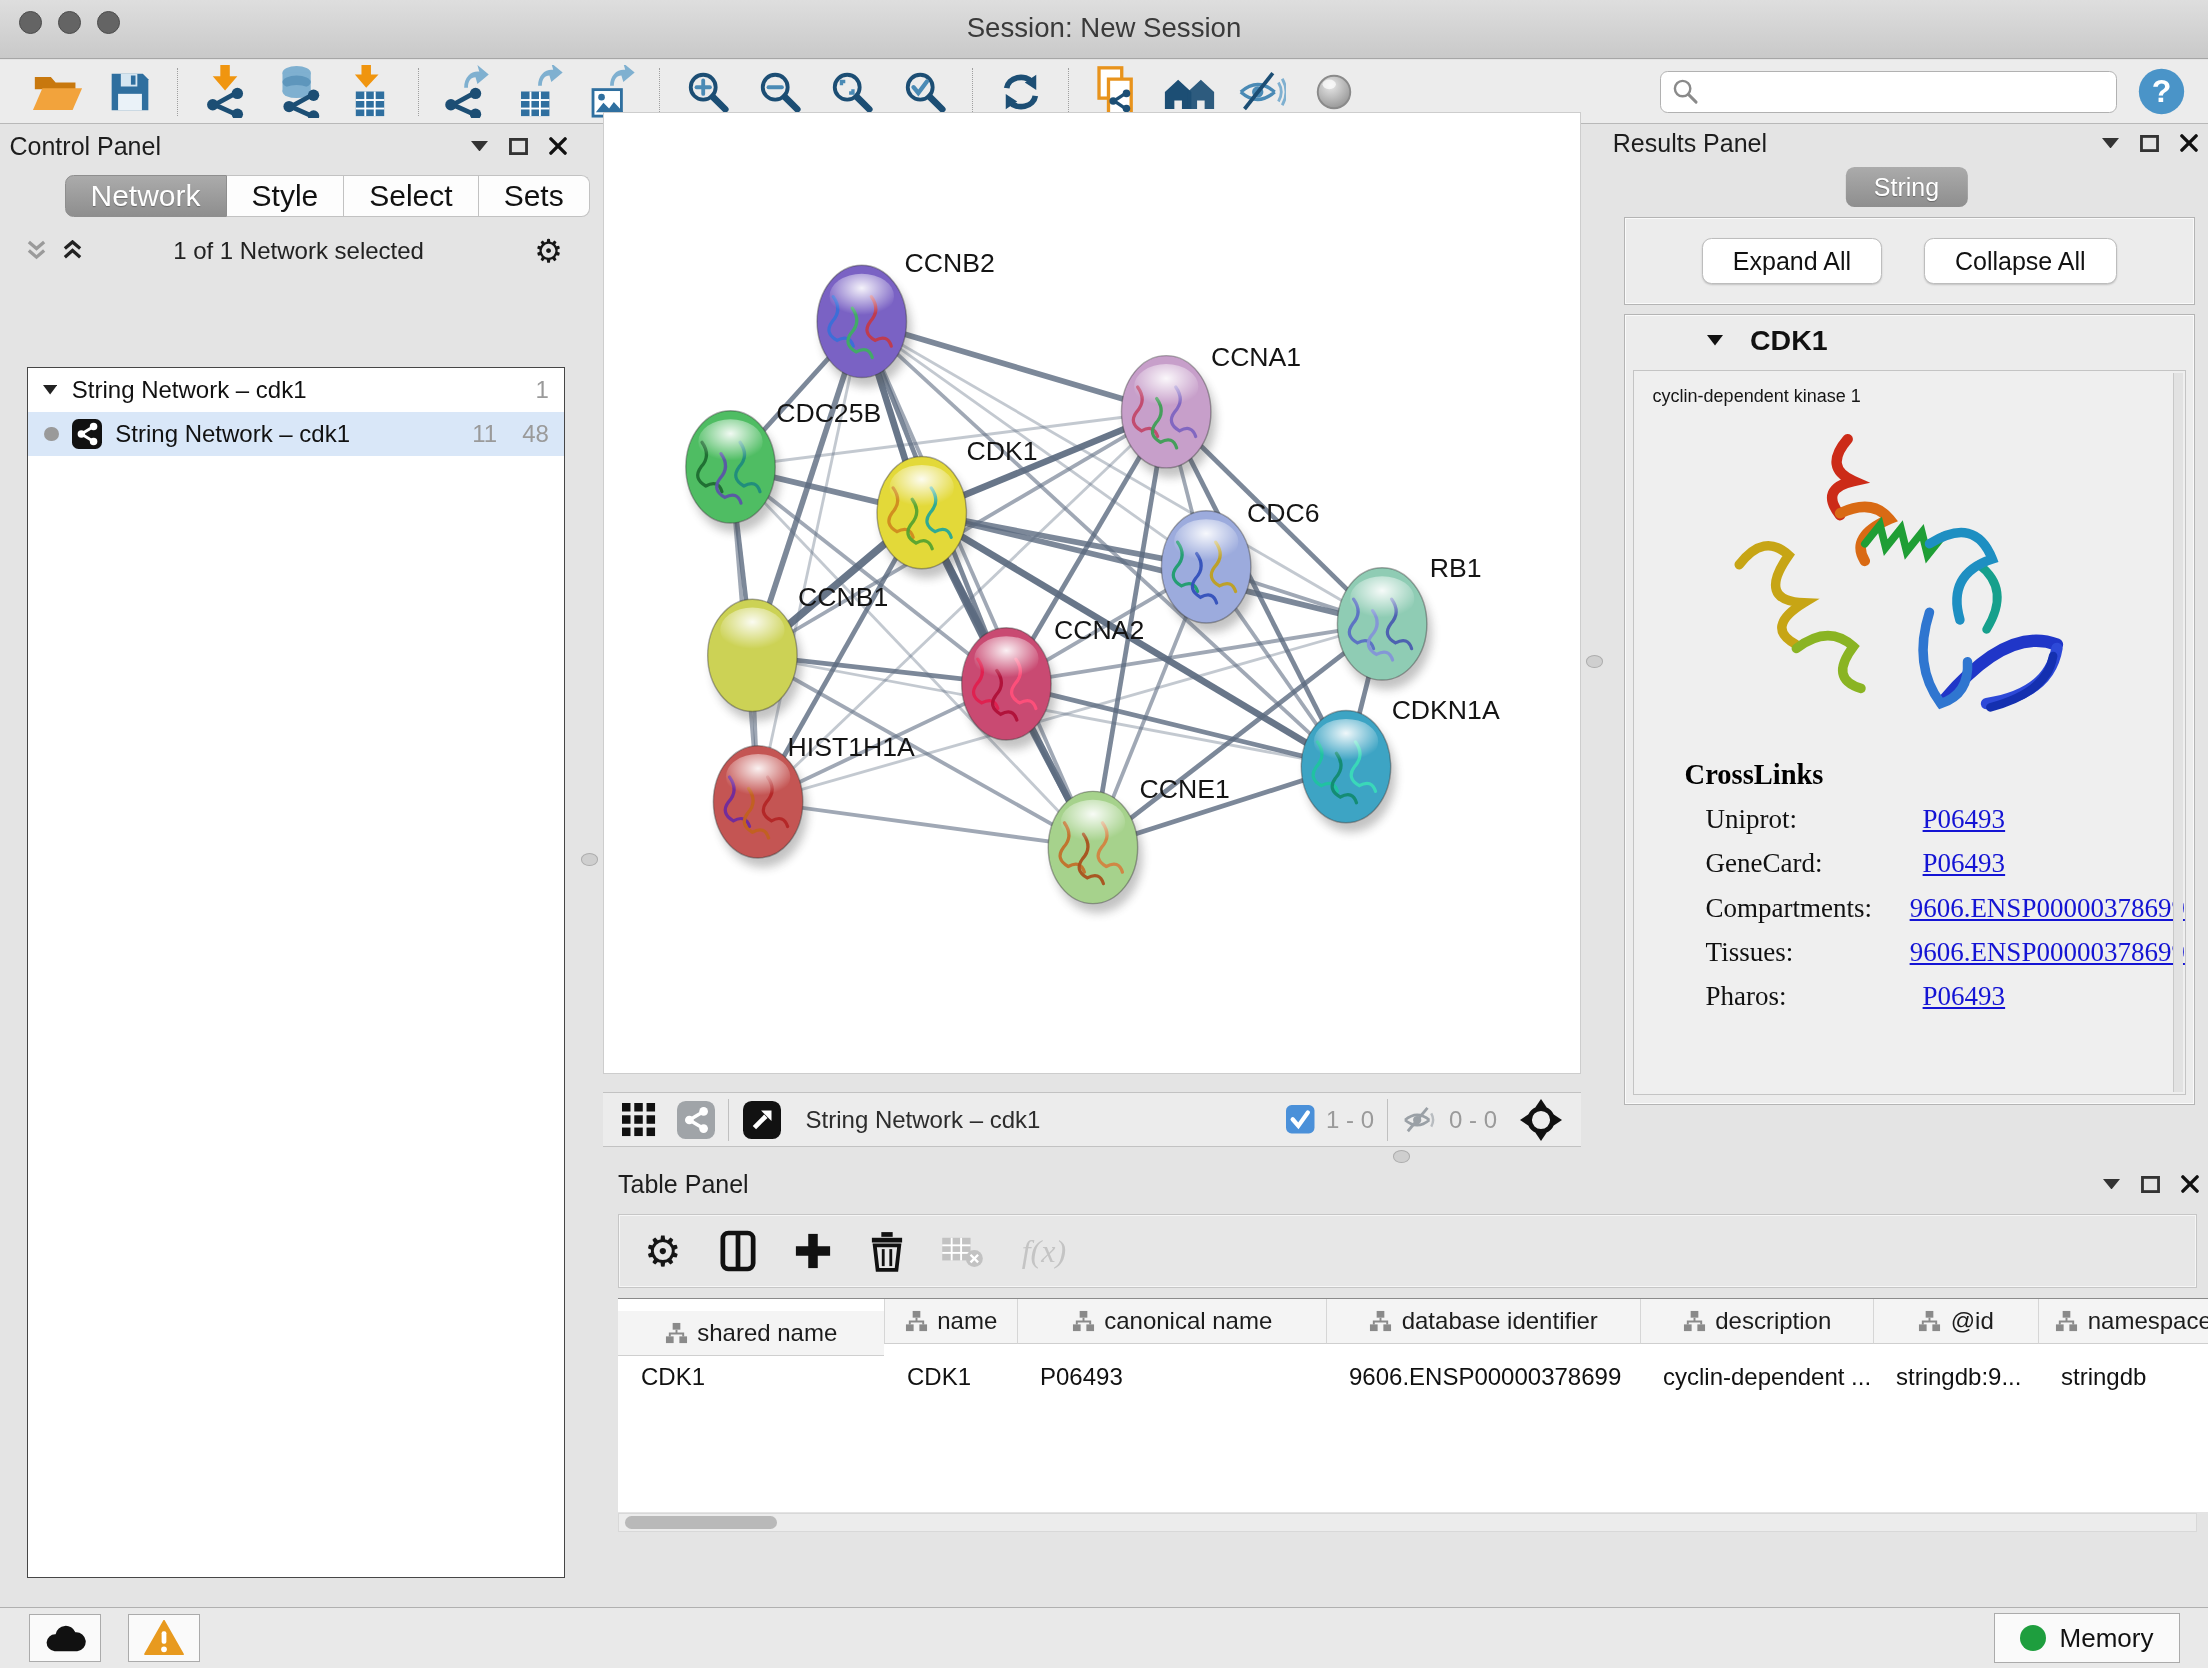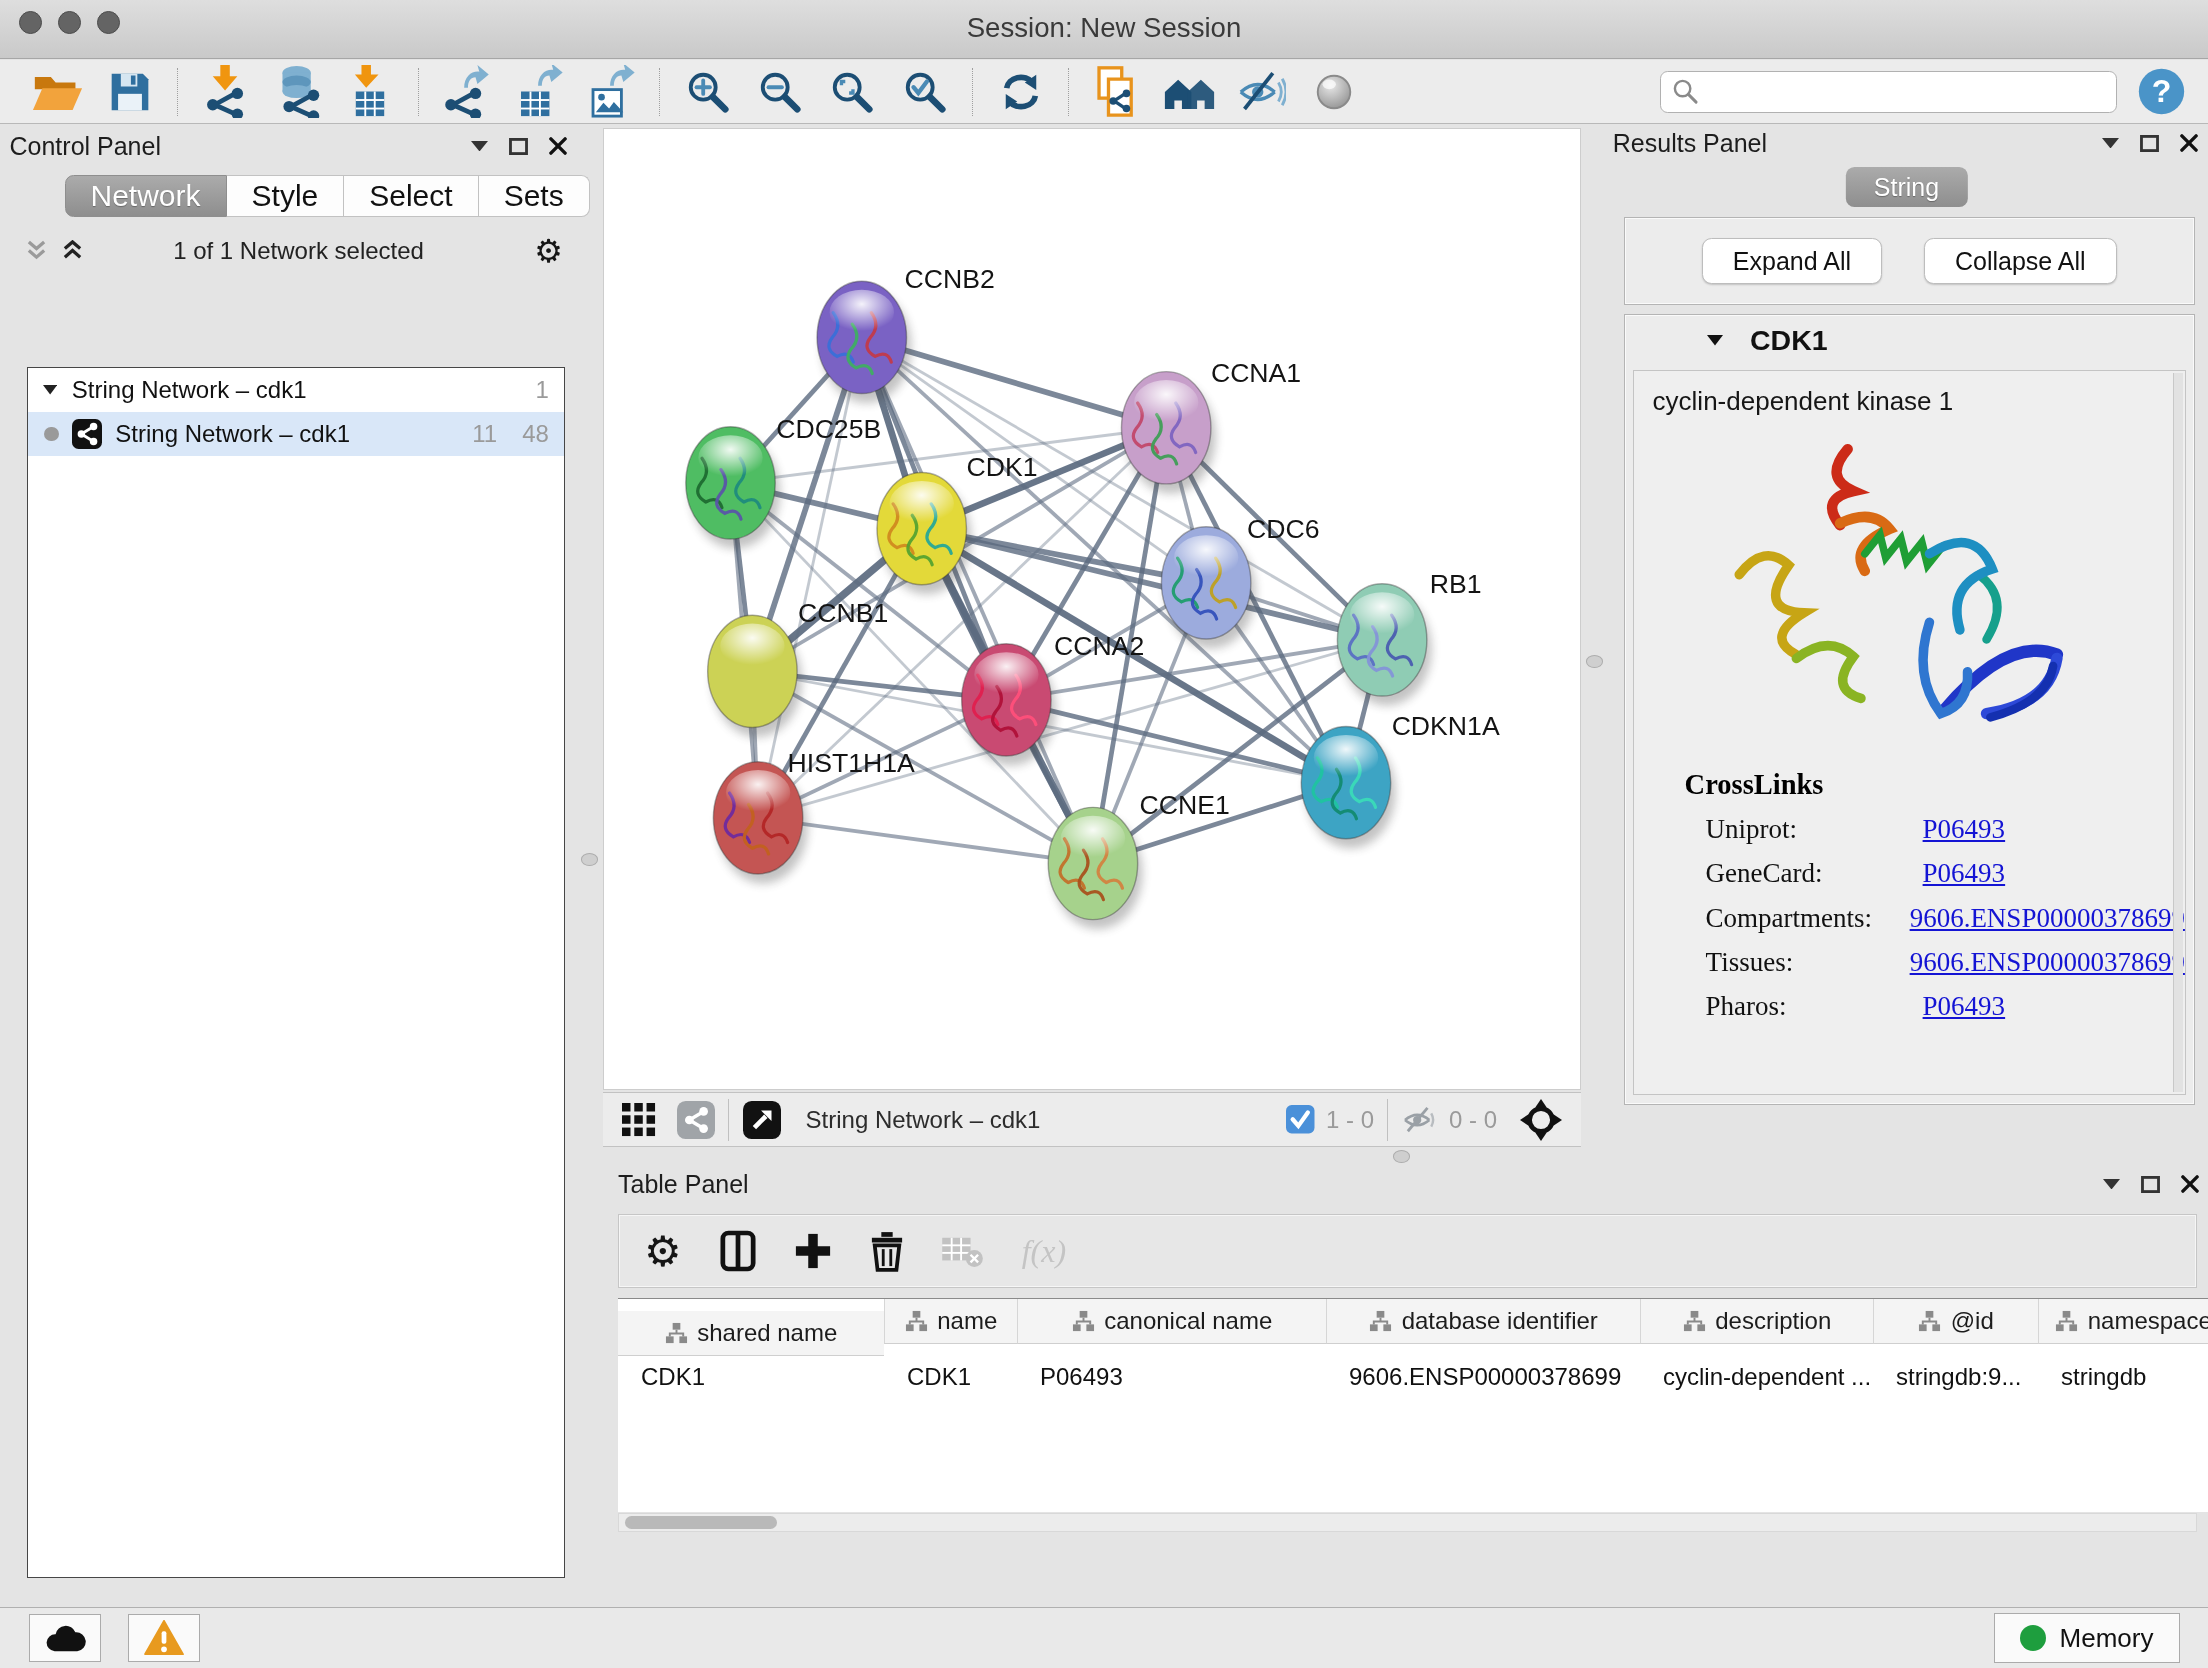--- a/index.html
+++ b/index.html
@@ -36,21 +36,21 @@
   .tab.sel{background:linear-gradient(#ababab,#8e8e8e);color:#fff;border-color:#8e8e8e;
     text-shadow:0 1px 1px rgba(0,0,0,.3);}
   .sel-bar{display:flex;align-items:center;margin:15px 9.5px 0 15px;font-size:24px;color:#222;}
   .sel-bar .txt{flex:1;text-align:center;}
   .tree{position:absolute;left:17px;right:7.6px;top:240px;bottom:19px;background:#fff;border:1.9px solid #464646;}
   .trow{height:44px;display:flex;align-items:center;font-size:24px;color:#111;padding:0 15px;}
   .trow.sel{background:#d9e7f8;}
   .tcount{color:#9a9a9a;margin-left:25px;}
   .tgrow{flex:1;}
   
-  .network-area{position:absolute;left:603px;top:128px;width:978px;height:962px;background:#fff;
+  .network-area{position:absolute;left:603px;top:112px;width:978px;height:962px;background:#fff;
     border:1px solid #cdcdcd;box-sizing:border-box;}
   .net-status{position:absolute;left:603px;top:1092px;width:978px;height:55px;background:#ececec;
     border-top:1px solid #c2c2c2;border-bottom:1px solid #c2c2c2;display:flex;align-items:center;
     padding:0 11.4px;box-sizing:border-box;font-size:24px;color:#2c2c2c;}
   .ns-div{border-left:1px solid #c0c0c0;height:42px;margin:0 13.3px;}
   .gray-num{color:#9a9a9a;}
   .split-dot{position:absolute;width:15px;height:10.5px;border-radius:50%;background:#cfcfcf;border:1px solid #adadad;}
   
   .results-panel{position:absolute;left:1609px;top:124px;width:595px;height:1035px;}
   .rp-tab{position:absolute;left:50%;top:43px;transform:translateX(-50%);height:40px;padding:0 28.5px;
@@ -59,21 +59,21 @@
   .rp-box1{position:absolute;left:15px;right:9.5px;top:93px;height:86px;background:#ececec;
     border:1px solid #b4b4b4;box-shadow:inset 0 0 0 1px #fafafa;display:flex;align-items:center;
     justify-content:center;gap:42px;}
   .rp-btn{height:44px;padding:0 30px;background:#fff;border:1px solid #bdbdbd;border-radius:9.5px;
     font-size:25px;display:flex;align-items:center;box-shadow:0 1px 1.9px rgba(0,0,0,.18);color:#111;}
   .rp-cdk{position:absolute;left:15px;right:9.5px;top:190px;height:791px;background:#ececec;
     border:1px solid #b4b4b4;box-shadow:inset 0 0 0 1px #fafafa;box-sizing:border-box;}
   .rp-cdk-head{height:51px;display:flex;align-items:center;font-size:28.5px;font-weight:bold;color:#111;}
   .rp-inner{position:absolute;left:7.6px;right:7.6px;top:55px;bottom:9.5px;background:#efefef;
     border:1px solid #c4c4c4;overflow:hidden;}
-  .rp-desc{font-size:26px;color:#161616;padding:15px 0 0 19px;}
+  .rp-desc{font-size:18px;color:#161616;padding:15px 0 0 19px;}
   .protein{margin:15px auto 0 auto;}
   .cl-block{margin:3.8px 0 0 51px;font-family:"Liberation Serif",serif;}
   .cl-head{font-size:28.5px;font-weight:bold;color:#000;margin-bottom:7.6px;}
   .cl-row{display:flex;font-size:27px;margin:13.3px 0;}
   .cl-label{width:217px;color:#111;margin-left:21px;}
   .cl-link{color:#1414d4;text-decoration:underline;}
   .rp-scroll{position:absolute;right:1.9px;top:1.9px;bottom:1.9px;width:9.5px;background:#e2e2e2;border-left:1px solid #c8c8c8;}
   
   .table-panel{position:absolute;left:603px;top:1165px;width:1605px;height:436px;}
   .tp-toolbar{position:absolute;left:15px;right:11.4px;top:49px;height:74px;background:#e7e7e7;

